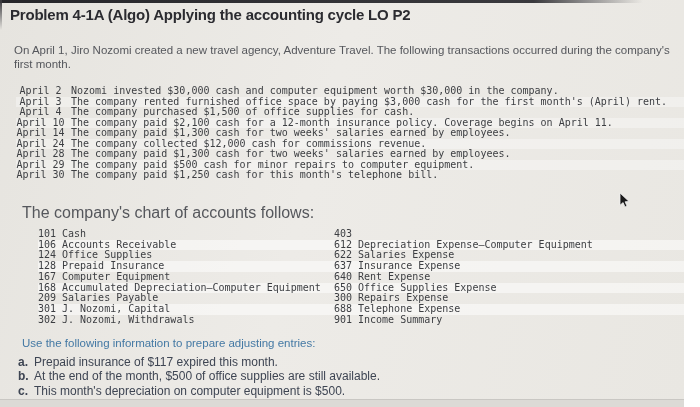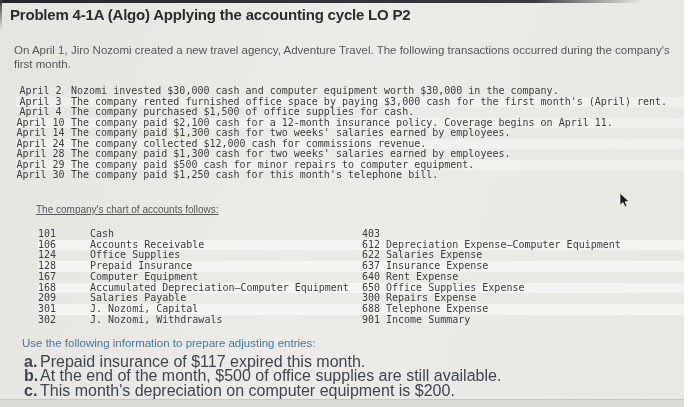--- a/index.html
+++ b/index.html
@@ -33,42 +33,42 @@
   .tx {
     position: absolute; left: 16px; top: 86px; width: 672px;
     font-family: "DejaVu Sans Mono", monospace;
     font-size: 10px; line-height: 10.5px;
     color: var(--mono-color, #3c3e42);
     white-space: nowrap;
   }
   .tx-line:nth-child(even) { background: rgba(255,255,255,0.35); }
   .tx-date { display: inline-block; width: 49px; text-align: center; margin-right: 6px; }
   .accounts-intro {
-    position: absolute; left: 36px; top: 204px;
-    font-size: 10px; color: var(--body-color, #55575c); text-decoration: underline;
+    position: absolute; left: 22px; top: 204px;
+    font-size: 16px; color: var(--body-color, #55575c);
   }
   .accounts {
     position: absolute; left: 0; top: 229px; width: 670px; padding-left: 38px;
     font-family: "DejaVu Sans Mono", monospace;
     font-size: 10px; line-height: 10.7px;
     color: var(--mono-color, #3c3e42);
     white-space: nowrap;
   }
   .acct-row { display: flex; }
   .acct-row:nth-child(even) { background: rgba(255,255,255,0.5); }
   .a-num  { display: inline-block; width: 18px; text-align: right; margin-right: 6px; flex: none; }
-  .a-name { display: inline-block; width: 272px; flex: none; margin-left: 28px; }
+  .a-name { display: inline-block; width: 272px; flex: none; }
   .a-name2 { flex: 1; }
   .adj-intro {
     position: absolute; left: 22px; top: 337px;
     font-size: 11.5px; color: var(--blue-color, #4479a4);
   }
   .adj-list {
-    position: absolute; left: 24px; top: 355px;
-    font-size: 16px; line-height: 14.3px;
+    position: absolute; left: 18px; top: 355px;
+    font-size: 12px; line-height: 14.3px;
     color: var(--item-color, #3e4553);
   }
   .adj-letter { font-weight: bold; display: inline-block; width: 16px; }
   .bottom-band {
     position: absolute; left: 0; bottom: 0; width: 100%; height: 7px;
     background: #dcdad6; border-top: 1px solid #c9c7c3;
   }
   .cursor { position: absolute; left: 619px; top: 192px; }
 </style>
 </head>
@@ -150,21 +150,21 @@
         <span class="a-num">901</span>
         <span class="a-name2">Income Summary</span>
       </div>
   </div>
 
   <div class="adj-intro">Use the following information to prepare adjusting entries:</div>
 
   <div class="adj-list">
     <div class="adj-item"><span class="adj-letter">a.</span><span>Prepaid insurance of $117 expired this month.</span></div>
     <div class="adj-item"><span class="adj-letter">b.</span><span>At the end of the month, $500 of office supplies are still available.</span></div>
-    <div class="adj-item"><span class="adj-letter">c.</span><span>This month's depreciation on computer equipment is $200.</span></div>
+    <div class="adj-item"><span class="adj-letter">c.</span><span>This month's depreciation on computer equipment is $500.</span></div>
   </div>
 
   <div class="cursor">
     <svg width="12" height="18" viewBox="0 0 12 18">
       <path d="M1 1 L1 13.2 L4.1 10.6 L6 15 L8 14.1 L6.1 9.8 L10 9.4 Z" fill="#1a1a1a" stroke="#efefef" stroke-width="0.8"></path>
     </svg>
   </div>
 
   <div class="bottom-band"></div>
 </div>

